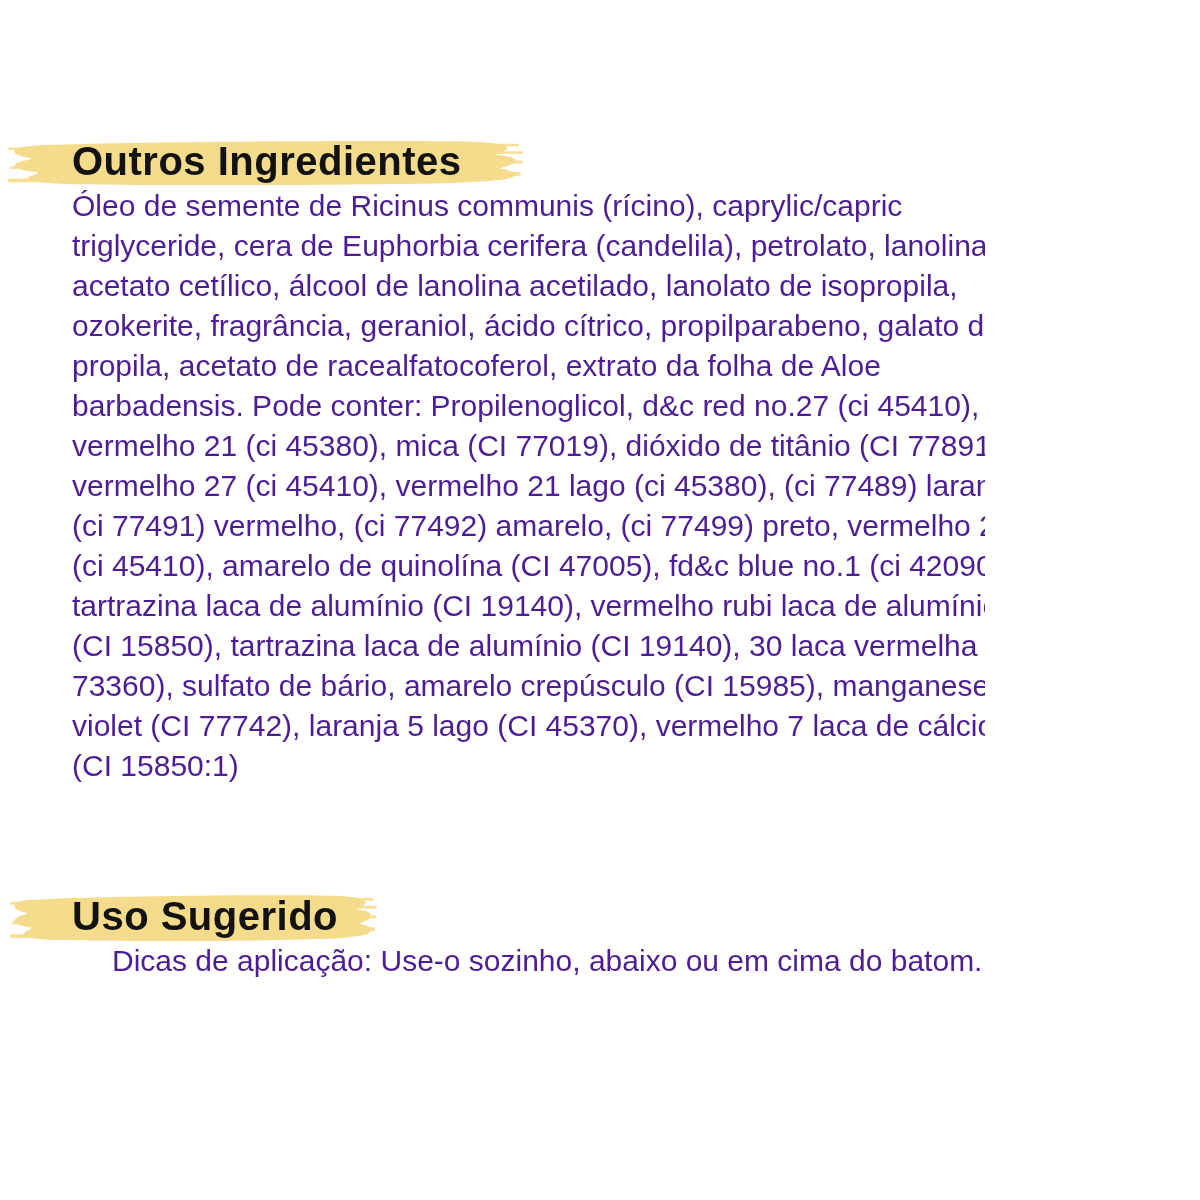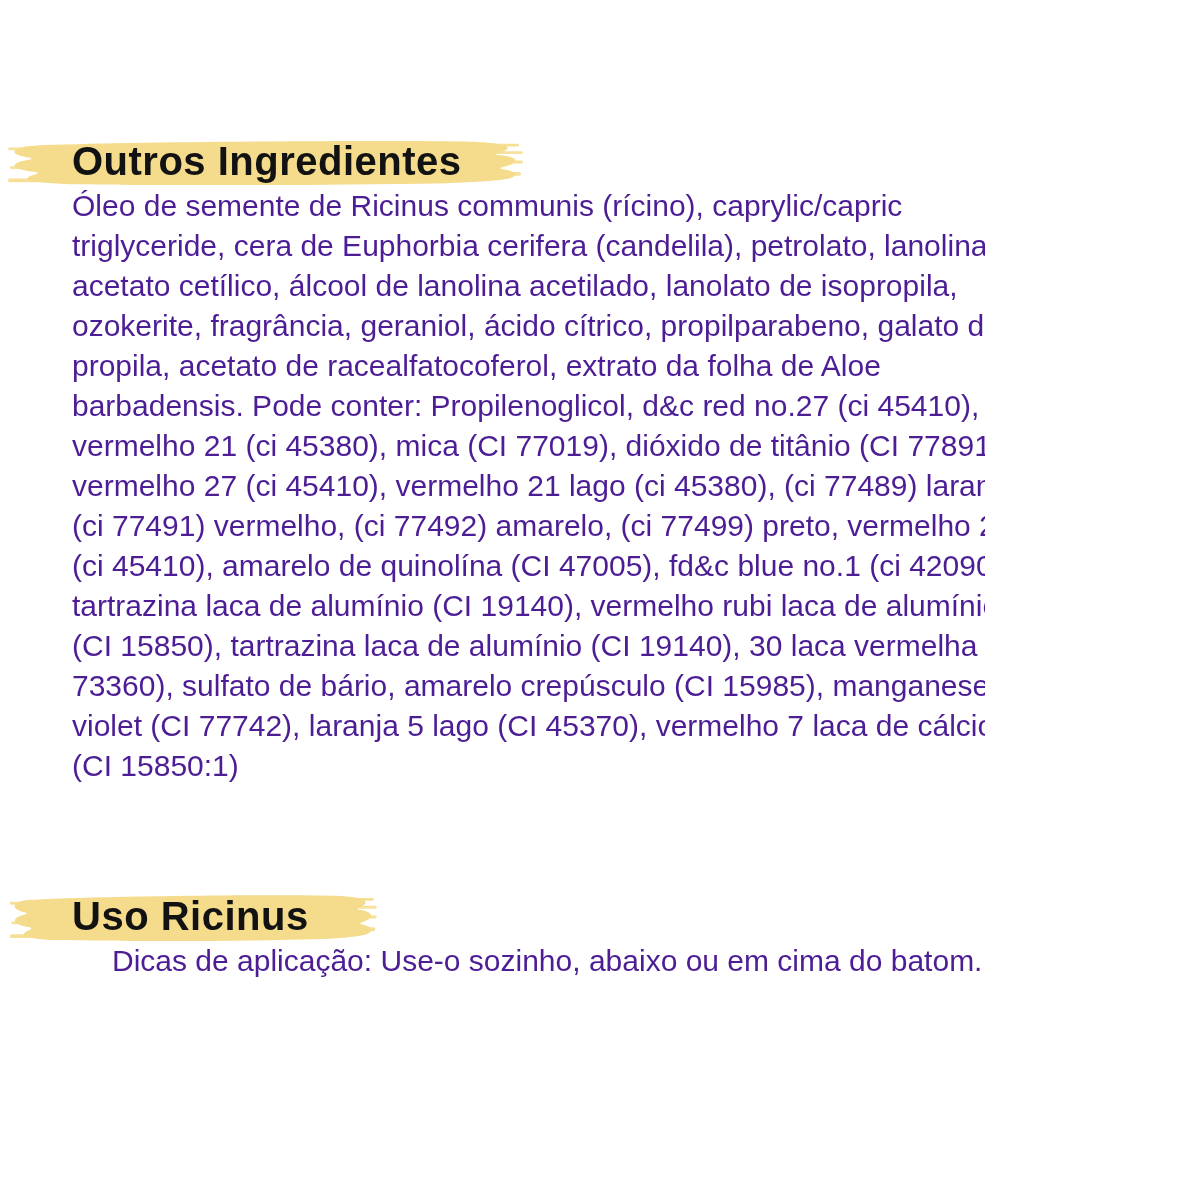--- a/index.html
+++ b/index.html
@@ -122,18 +122,18 @@
                  C 20 8 24 9 28 8 Z"></path>
         <rect x="0" y="10" width="28" height="3" rx="1.5" opacity="0.9"></rect>
         <rect x="2" y="30" width="22" height="3" rx="1.5" opacity="0.85"></rect>
         <rect x="0" y="43" width="32" height="4" rx="2" opacity="0.9"></rect>
         <rect x="462" y="6" width="52" height="3" rx="1.5" opacity="0.9"></rect>
         <rect x="468" y="14" width="50" height="3" rx="1.5" opacity="0.85"></rect>
         <rect x="472" y="24" width="46" height="3" rx="1.5" opacity="0.9"></rect>
         <rect x="458" y="36" width="58" height="4" rx="2" opacity="0.9"></rect>
       </g>
     </svg>
-    <span class="heading-text">Uso Ricinus</span>
+    <span class="heading-text">Uso Sugerido</span>
   </div>
 
   <p class="body-text body-uso">Dicas de aplicação: Use-o sozinho, abaixo ou em cima do batom.</p>
 
 </div>
 
 </body></html>

